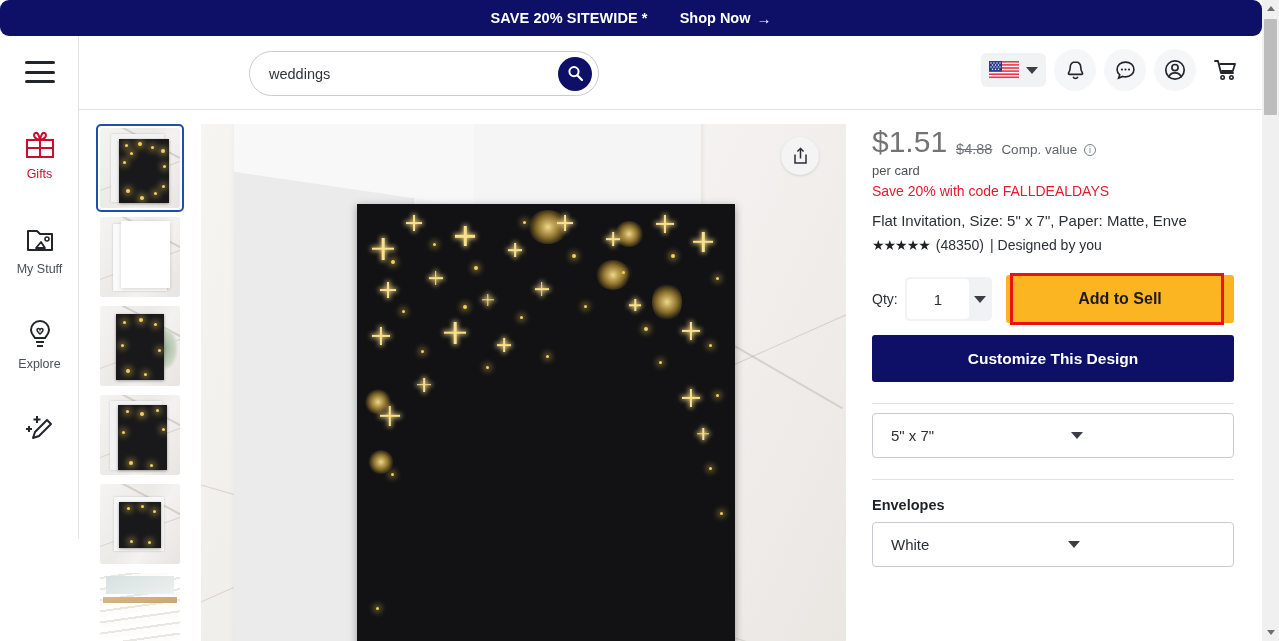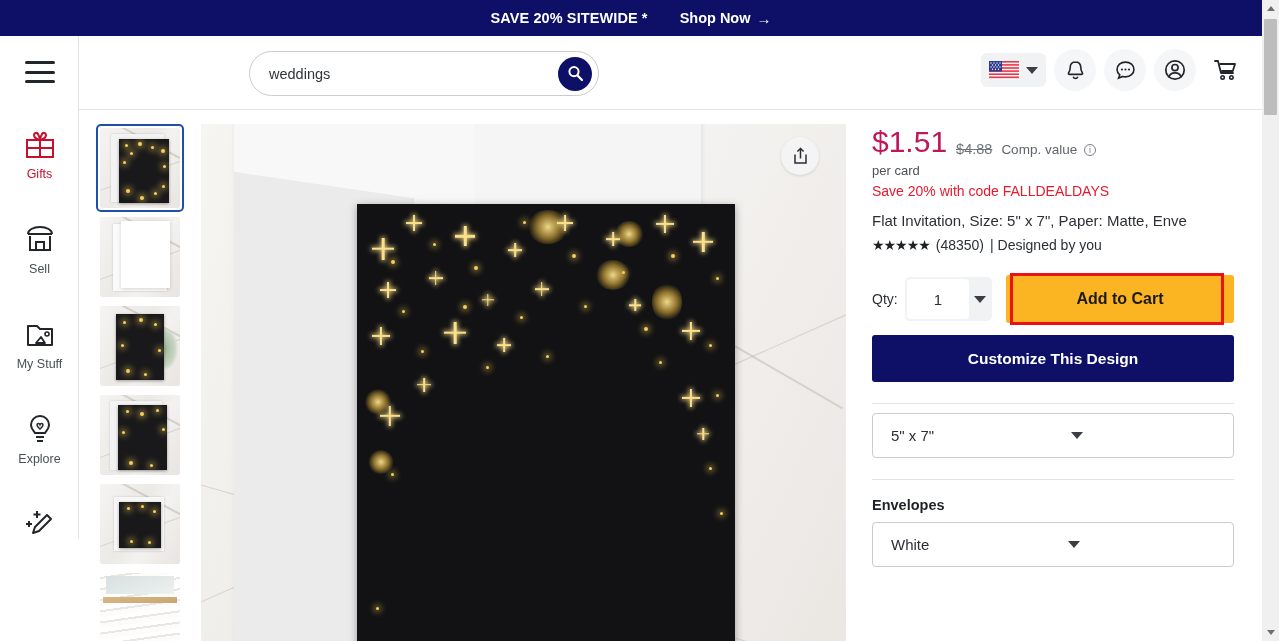--- a/index.html
+++ b/index.html
@@ -10,20 +10,21 @@
     background: #ffffff;
   }
   #app { position: relative; width: 1279px; height: 641px; overflow: hidden; }
 
   
   .promo {
     position: absolute; left: 0; top: 0; width: 1262px; height: 36px;
     background: #0d1066;
     display: flex; align-items: center; justify-content: center; gap: 32px;
     color: #ffffff;
+    border-radius: 9px;
   }
   .promo-text { font-size: 14.5px; font-weight: bold; letter-spacing: .1px; }
   .promo-link { font-size: 14.5px; font-weight: bold; display: flex; align-items: center; gap: 6px; cursor: pointer; }
   .promo-arrow { font-size: 15px; line-height: 1; }
 
   
   .rail {
     position: absolute; left: 0; top: 36px; width: 79px; height: 503px;
     background: #ffffff; border-right: 1px solid #e3e3e3;
   }
@@ -164,21 +165,21 @@
   }
   .star4::before { width: 100%; height: 12%; box-shadow: 0 0 5px 1px rgba(250,224,138,.8); }
   .star4::after  { width: 12%; height: 100%; box-shadow: 0 0 5px 1px rgba(250,224,138,.8); }
   .glow { position: absolute; border-radius: 50%;
      background: radial-gradient(circle, rgba(252,226,140,.95) 0%, rgba(233,184,60,.55) 42%, rgba(180,140,40,0) 72%); }
 
   
   .panel { position: absolute; left: 862px; top: 110px; width: 400px; height: 531px;
      background: #ffffff; padding: 17px 28px 0 10px; }
   .price-row { display: flex; align-items: flex-end; gap: 9px; }
-  .price { font-size: 30px; color: #be185d; font-weight: normal; line-height: 1; }
+  .price { font-size: 30px; color: #737373; font-weight: normal; line-height: 1; }
   .comp-old { font-size: 14.5px; color: #6f737a; text-decoration: line-through; }
   .comp-lbl { font-size: 13.5px; color: #5f646c; }
   .info-i { display: inline-block; width: 12px; height: 12px; border-radius: 50%;
      border: 1px solid #7b8089; color: #7b8089; font-size: 9px; line-height: 10px;
      text-align: center; margin-left: 3px; cursor: pointer; vertical-align: 1px; }
   .per-card { margin-top: 6px; font-size: 13px; color: #4c5058; }
   .save-code { margin-top: 5px; font-size: 14px; color: #e8192c; }
   .prod-title { margin-top: 13px; font-size: 15px; color: #2c3036; }
   .rating-row { margin-top: 8px; display: flex; align-items: center; font-size: 14px; color: #2c3036; gap: 6px; }
   .stars { letter-spacing: -1px; font-size: 14px; color: #1d2025; }
@@ -255,28 +256,20 @@
       <div class="rail-item gift">
         <svg class="rail-ico" viewBox="0 0 34 34">
           <path d="M4 13h26v17H4z" fill="none" stroke="#c8102e" stroke-width="2"></path>
           <path d="M17 13v17M4 21h26" stroke="#c8102e" stroke-width="2"></path>
           <path d="M17 13c-4-1-6-3-6-5s3-3 4-1 2 4 2 6zM17 13c4-1 6-3 6-5s-3-3-4-1-2 4-2 6z" fill="none" stroke="#c8102e" stroke-width="2"></path>
         </svg>
         <span class="rail-label">Gifts</span>
       </div>
 
 
-      <div class="rail-item">
-        <svg class="rail-ico" viewBox="0 0 34 34">
-          <path d="M5 12c0-4 5-7 12-7s12 3 12 7" fill="none" stroke="#22252a" stroke-width="2"></path>
-          <path d="M5 12h24M7 14v14h20V14" fill="none" stroke="#22252a" stroke-width="2"></path>
-          <path d="M13 28v-8h8v8" fill="none" stroke="#22252a" stroke-width="2"></path>
-        </svg>
-        <span class="rail-label">Sell</span>
-      </div>
 
       <div class="rail-item">
         <svg class="rail-ico" viewBox="0 0 34 34">
           <path d="M5 9h9l3 3h12v16H5z" fill="none" stroke="#22252a" stroke-width="2" stroke-linejoin="round"></path>
           <circle cx="24" cy="17" r="2" fill="none" stroke="#22252a" stroke-width="1.6"></circle>
           <path d="M13 26l5-6 4 6z" fill="none" stroke="#22252a" stroke-width="1.8" stroke-linejoin="round"></path>
         </svg>
         <span class="rail-label">My Stuff</span>
       </div>
 
@@ -565,21 +558,21 @@
 
     <div class="qty-row">
       <span class="qty-lbl">Qty:</span>
       <div class="qty-ctl">
         <div class="qty-val">1</div>
         <div style="flex:1">
             <div class="caret"></div>
           </div>
       </div>
       <div class="atc-wrap">
-        <button class="atc">Add to Cart</button>
+        <button class="atc">Add to Sell</button>
         <div class="atc-highlight"></div>
       </div>
     </div>
 
     <button class="customize">Customize This Design</button>
 
     <div class="divider"></div>
 
     <div class="select">
       <span class="select-val">5" x 7"</span>

